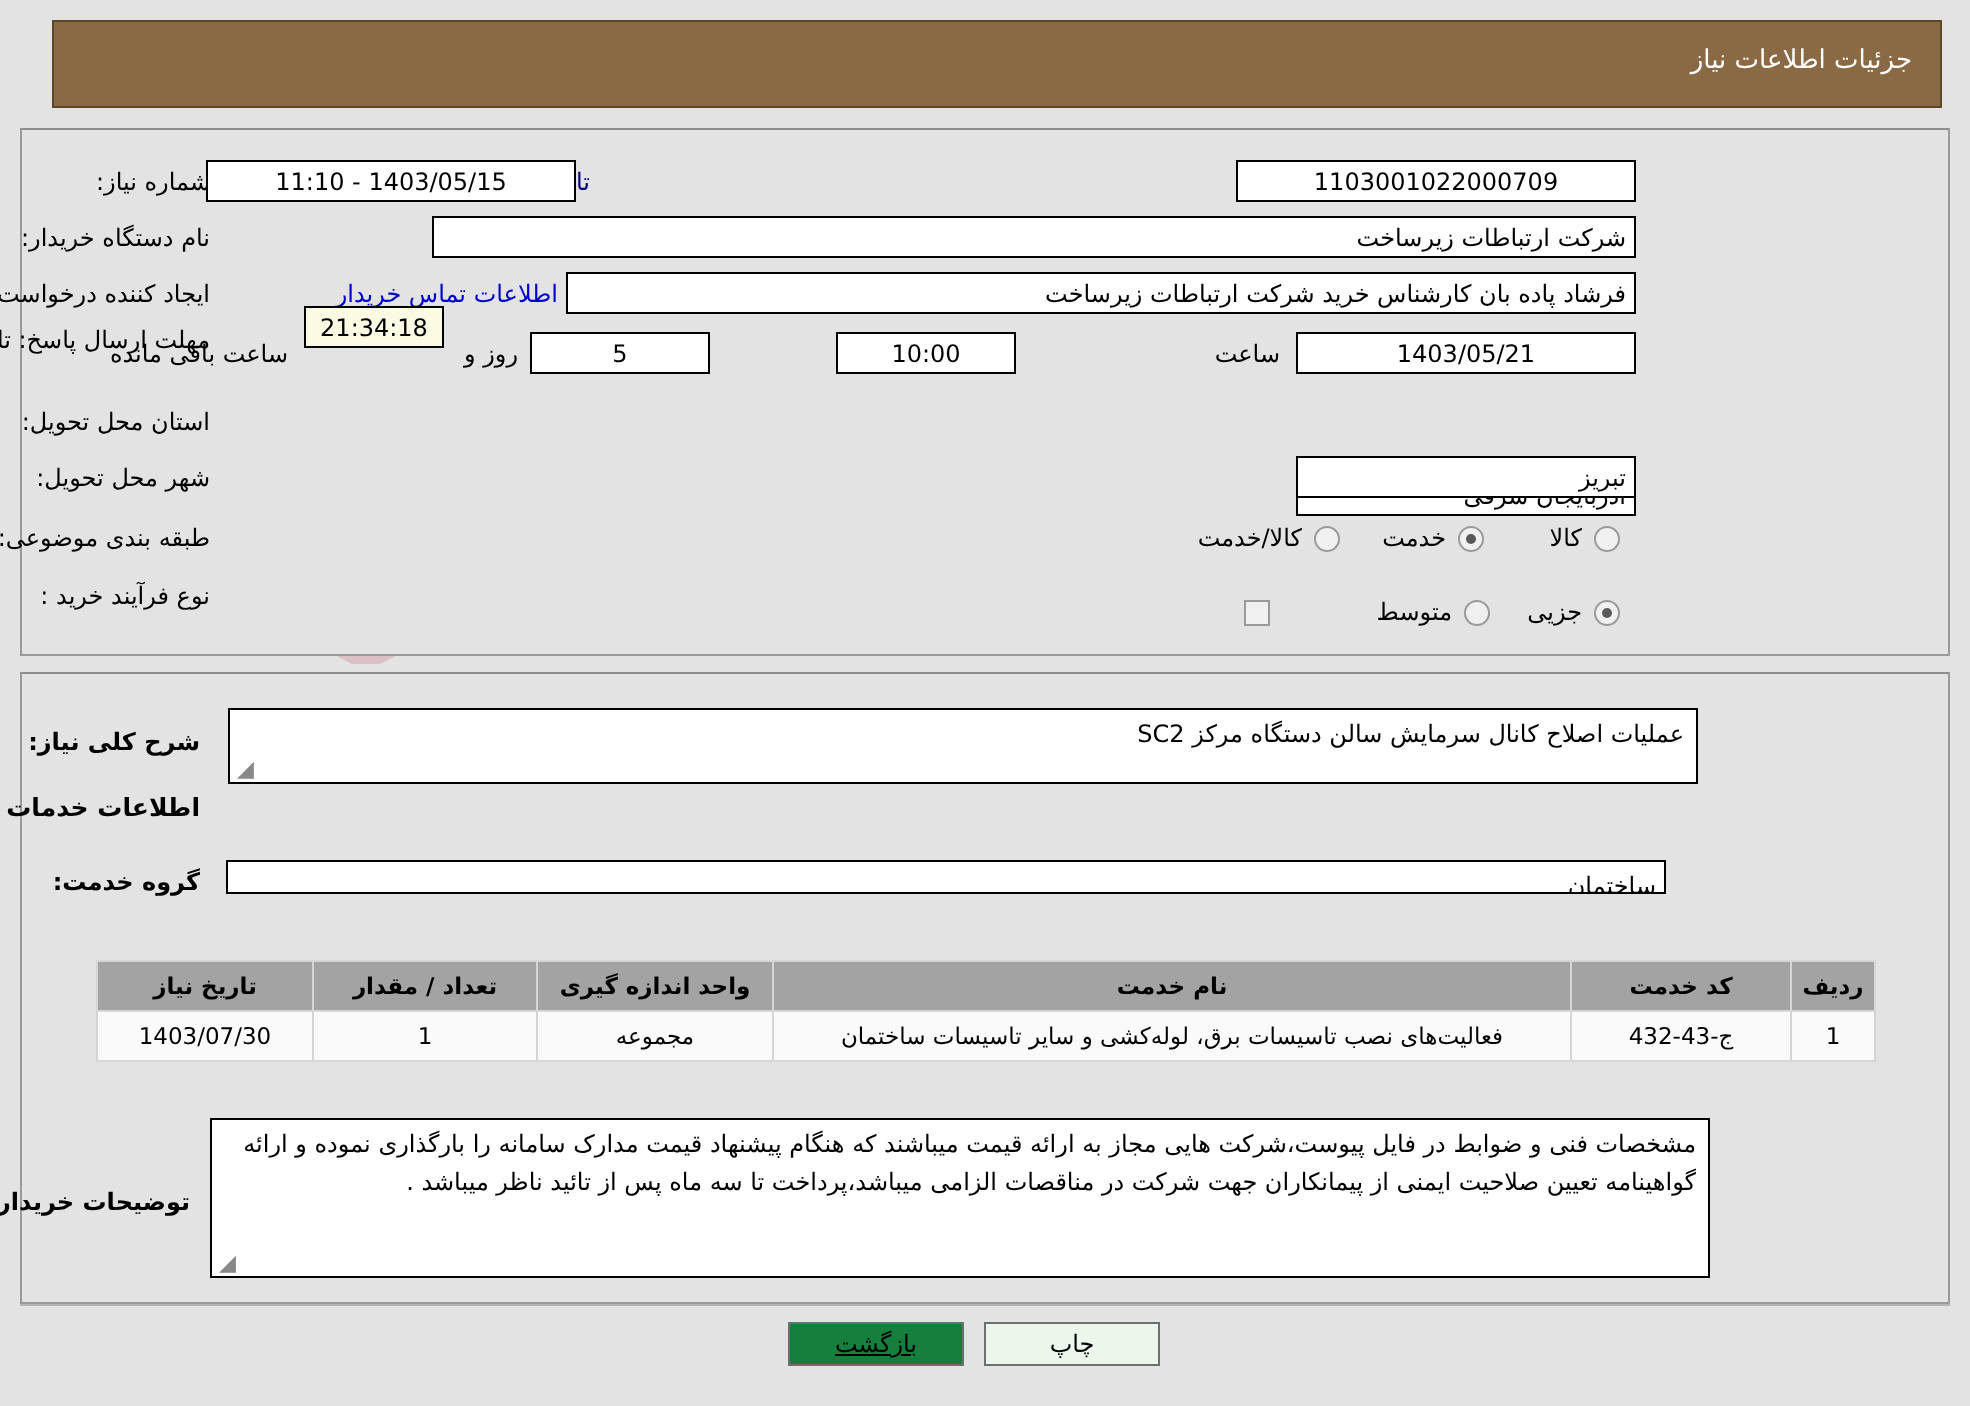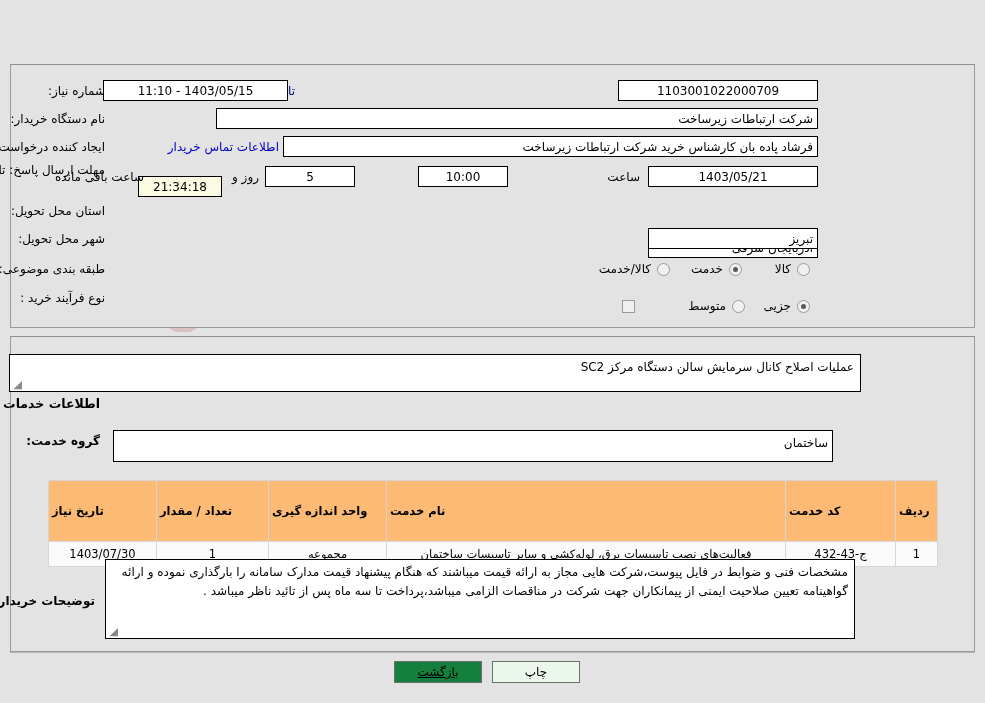--- a/index.html
+++ b/index.html
@@ -160,27 +160,27 @@
   .tbl {
     position: absolute;
     left: 48px; top: 480px;
     width: 890px;
     border-collapse: collapse;
     font-size: 11.5px;
     z-index: 2;
     background: #fff;
   }
   .tbl th {
-    background: #fdba74;
+    background: #a3a3a3;
     border: 1px solid #d5d5d5;
     color: #000;
     font-weight: bold;
     font-size: 11.5px;
-    padding: 23px 3px;
-    text-align: left;
+    padding: 5px 3px;
+    text-align: center;
   }
   .tbl td {
     background: #fafafa;
     border: 1px solid #d5d5d5;
     padding: 5px 4px;
     text-align: center;
     color: #000;
     vertical-align: middle;
   }
 
@@ -215,20 +215,23 @@
 <div id="root">
 
   <div class="watermark">
     <svg class="wm-shield" viewBox="0 0 74 96">
       <path d="M37 2 L70 14 L70 52 C70 74 54 88 37 94 C20 88 4 74 4 52 L4 14 Z" fill="none" stroke="rgba(200,120,125,0.30)" stroke-width="9"></path>
       <path d="M20 26 L33 62 L37 50 L41 62 L54 26" fill="none" stroke="rgba(200,120,125,0.30)" stroke-width="9" stroke-linejoin="round" stroke-linecap="round"></path>
     </svg>
     <div class="wm-text">ArtaTender.net</div>
   </div>
 
+  <div class="header-bar">
+    <div class="header-title">جزئیات اطلاعات نیاز</div>
+  </div>
 
   <div class="panel" id="panel-top"></div>
 
   <div class="lbl" style="right:880px; top:84px;">شماره نیاز:</div>
   <div class="fld center" style="right:167px; top:80px; width:200px;">1103001022000709</div>
 
   <div class="lbl lbl-blue" style="right:690px; top:84px;">تاریخ و ساعت اعلان عمومی:</div>
   <div class="fld center" style="right:697px; top:80px; width:185px;">1403/05/15 - 11:10</div>
 
   <div class="lbl" style="right:880px; top:112px;">نام دستگاه خریدار:</div>
@@ -239,21 +242,21 @@
   <div class="link" style="right:706px; top:140px;">اطلاعات تماس خریدار</div>
 
   <div class="lbl" style="right:880px; top:163px; line-height:15px;">
     <span>مهلت ارسال پاسخ: تا تاریخ:</span>
   </div>
   <div class="fld center" style="right:167px; top:166px; width:170px;">1403/05/21</div>
   <div class="lbl" style="right:345px; top:170px;">ساعت</div>
   <div class="fld center" style="right:477px; top:166px; width:90px;">10:00</div>
   <div class="fld center" style="right:630px; top:166px; width:90px;">5</div>
   <div class="lbl" style="right:726px; top:170px;">روز و</div>
-  <div class="fld center yellow" style="right:763px; top:176px; width:84px;">21:34:18</div>
+  <div class="fld center yellow" style="right:763px; top:153px; width:70px;">21:34:18</div>
   <div class="lbl" style="right:841px; top:170px;">ساعت باقی مانده</div>
 
   <div class="lbl" style="right:880px; top:204px;">استان محل تحویل:</div>
   <div class="fld right" style="right:167px; top:200px; width:170px;margin-top:37px;">آذربایجان شرقی</div>
 
   <div class="lbl" style="right:880px; top:232px;">شهر محل تحویل:</div>
   <div class="fld right" style="right:167px; top:228px; width:170px;padding-left:10px;">تبریز</div>
 
   <div class="lbl" style="right:880px; top:262px;">طبقه بندی موضوعی:</div>
   <div class="radio" style="right:175px; top:263px;"></div>
@@ -266,29 +269,29 @@
   <div class="lbl" style="right:880px; top:291px;margin-left:44px;">نوع فرآیند خرید :</div>
   <div class="radio on" style="right:175px; top:300px;"></div>
   <div class="lbl" style="right:194px; top:299px;">جزیی</div>
   <div class="radio" style="right:240px; top:300px;"></div>
   <div class="lbl" style="right:259px; top:299px;">متوسط</div>
   <div class="checkbox" style="right:350px; top:300px;"></div>
 
   <div class="panel" id="panel-bottom"></div>
 
   <div class="lbl lbl-bold" style="right:885px; top:364px;">شرح کلی نیاز:</div>
-  <div class="ta" style="right:124px; top:354px; width:852px; height:38px;">
+  <div class="ta" style="right:136px; top:354px; width:735px; height:38px;">
     <span>عملیات اصلاح کانال سرمایش سالن دستگاه مرکز SC2</span>
     <span class="grip">◢</span>
   </div>
 
   <div class="lbl lbl-bold" style="right:885px; top:396px; font-size:12.5px;">اطلاعات خدمات مورد نیاز</div>
 
   <div class="lbl lbl-bold" style="right:885px; top:434px;">گروه خدمت:</div>
-  <div class="fld right" style="right:152px; top:430px; width:720px; height:32px; line-height:22px;padding-left:18px;">ساختمان</div>
+  <div class="fld right" style="right:152px; top:430px; width:720px; height:17px; line-height:22px;padding-left:18px;">ساختمان</div>
 
   <table class="tbl">
     <thead>
       <tr>
         <th style="width:42px;">ردیف</th>
         <th style="width:110px;">کد خدمت</th>
         <th>نام خدمت</th>
         <th style="width:118px;">واحد اندازه گیری</th>
         <th style="width:112px;">تعداد / مقدار</th>
         <th style="width:108px;">تاریخ نیاز</th>

